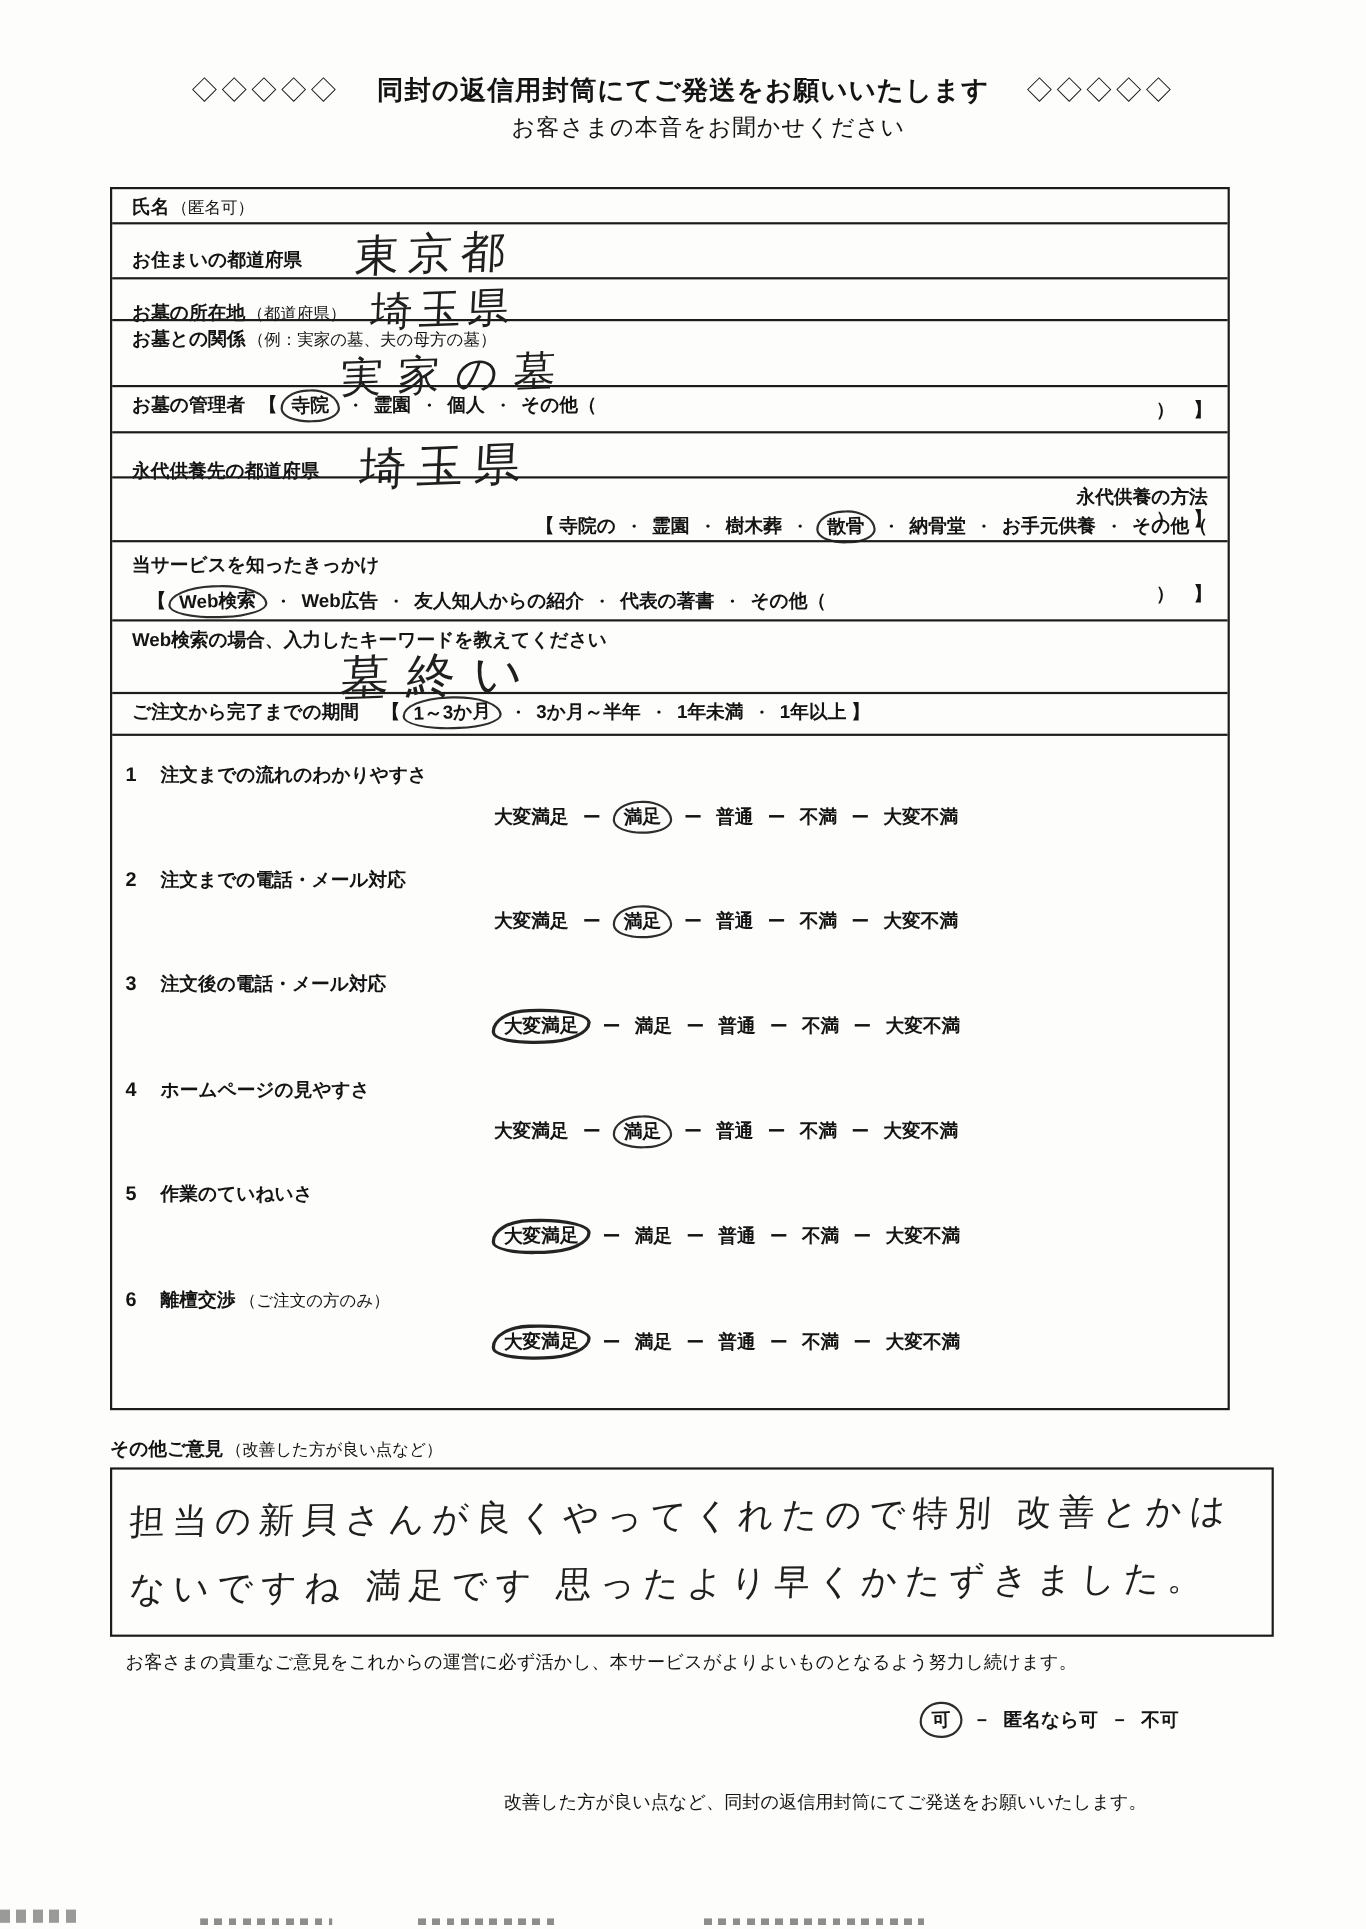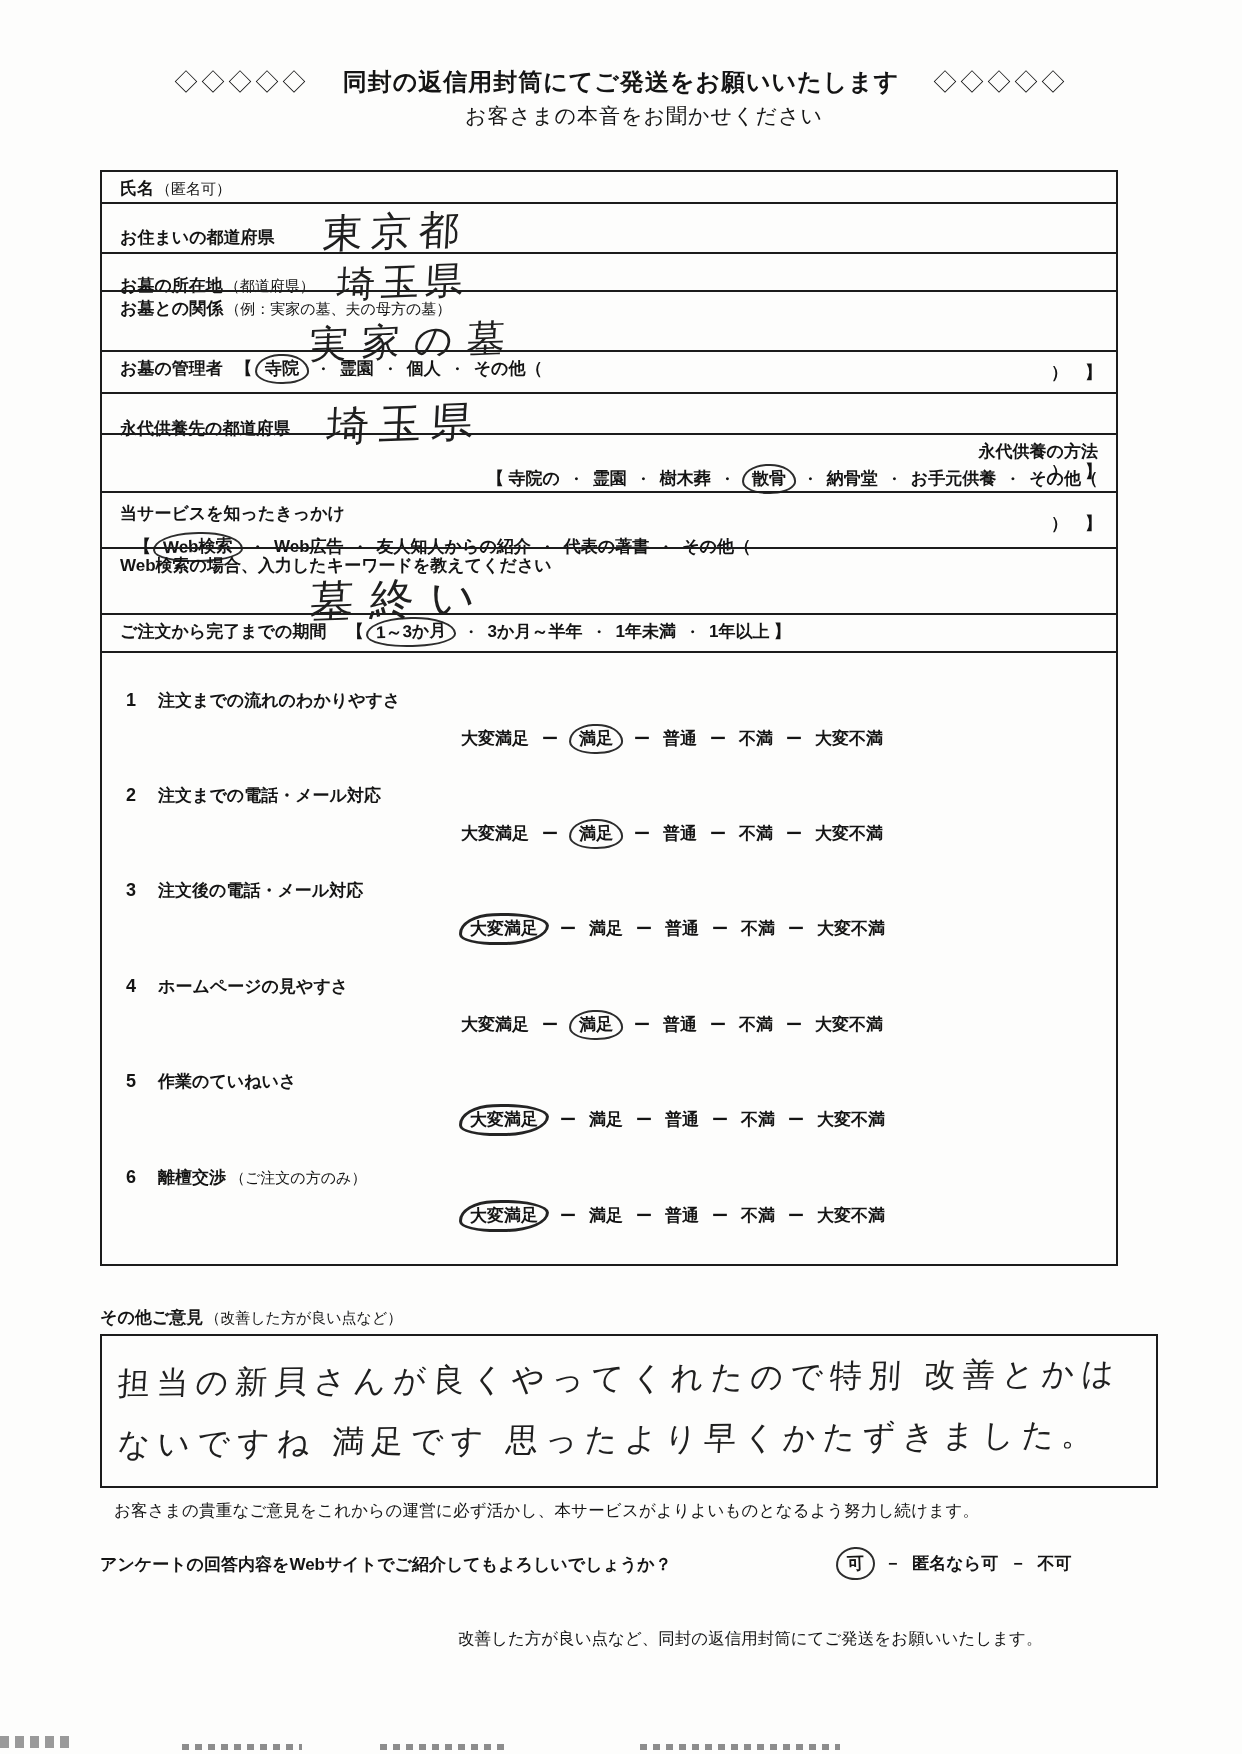--- a/index.html
+++ b/index.html
@@ -37,21 +37,21 @@
   
   .hw{font-family:"Liberation Sans",sans-serif;color:#1f1f1f;font-weight:400;
       display:inline-block;transform:skewX(-5deg) rotate(-2deg);
       position:relative;z-index:3;line-height:1;}
   .hw-residence{font-size:40px;margin-left:44px;top:2px;letter-spacing:8px;}
   .hw-location{font-size:38px;margin-left:18px;top:4px;letter-spacing:6px;}
   .hw-relation{font-size:38px;margin-left:190px;margin-top:2px;letter-spacing:14px;}
   .hw-memorial{font-size:42px;margin-left:32px;top:4px;letter-spacing:10px;}
   .hw-keyword{font-size:44px;margin-left:190px;margin-top:0px;letter-spacing:16px;}
   
-  .ratings-cell{height:613px;padding:12px;}
+  .ratings-cell{height:613px;padding:0;}
   .rating-item{margin:0 0 0 12px;padding-top:24px;}
   .ri-no{font-weight:700;font-size:18px;display:inline-block;width:32px;}
   .ri-label{font-weight:700;font-size:17px;}
   .ri-note{font-weight:400;font-size:15px;margin-left:4px;}
   .ri-scale{margin:15px 0 10px 335px;white-space:nowrap;}
   .ri-scale .opt{font-weight:700;font-size:17px;}
   .ri-scale .sep{font-weight:700;font-size:16px;margin:0 13px;}
   
   .other-label{position:absolute;left:100px;top:1306px;}
   .comment-box{position:absolute;left:100px;top:1334px;width:1058px;height:154px;
@@ -125,21 +125,21 @@
 
   <div class="row" style="height:58px;text-align:right;">
     <div><span class="lbl">永代供養の方法</span></div>
     <div class="second-line">
       <span class="bracket">【</span>
       <span class="opts"><span class="opt">寺院の</span><span class="sep">・</span><span class="opt">霊園</span><span class="sep">・</span><span class="opt">樹木葬</span><span class="sep">・</span><span class="opt circled">散骨</span><span class="sep">・</span><span class="opt">納骨堂</span><span class="sep">・</span><span class="opt">お手元供養</span><span class="sep">・</span><span class="opt">その他（</span></span>
     </div>
     <span class="close-br" style="bottom:8px;">）　】</span>
   </div>
 
-  <div class="row" style="height:56px;">
+  <div class="row" style="height:72px;">
     <div style="margin-top:4px;"><span class="lbl">当サービスを知ったきっかけ</span></div>
     <div class="second-line" style="margin-top:10px;">
       <span class="bracket">【</span>
       <span class="opts"><span class="opt circled">Web検索</span><span class="sep">・</span><span class="opt">Web広告</span><span class="sep">・</span><span class="opt">友人知人からの紹介</span><span class="sep">・</span><span class="opt">代表の著書</span><span class="sep">・</span><span class="opt">その他（</span></span>
     </div>
     <span class="close-br" style="bottom:12px;">）　】</span>
   </div>
 
   <div class="row" style="height:66px;">
     <div><span class="lbl">Web検索の場合、入力したキーワードを教えてください</span></div>
@@ -206,21 +206,20 @@
   <span class="lbl">その他ご意見</span><span class="note">（改善した方が良い点など）</span>
 </div>
 <div class="comment-box">
   <div class="hw hw-comment">担当の新貝さんが良くやってくれたので特別 改善とかは</div>
   <div class="hw hw-comment">ないですね 満足です 思ったより早くかたずきました。</div>
 </div>
 
 <div class="pledge">お客さまの貴重なご意見をこれからの運営に必ず活かし、本サービスがよりよいものとなるよう努力し続けます。</div>
 
 <div class="permission">
-  <span class="perm-q">アンケートの回答内容をWebサイトでご紹介してもよろしいでしょうか？</span>
   <span class="perm-opts"><span class="opt circled">可</span><span class="sep">−</span><span class="opt">匿名なら可</span><span class="sep">−</span><span class="opt">不可</span></span>
 </div>
 
 <div class="send-note">改善した方が良い点など、同封の返信用封筒にてご発送をお願いいたします。</div>
 
 <div class="artifact a1"></div>
 <div class="artifact a2"></div>
 <div class="artifact a3"></div>
 <div class="artifact a4"></div>
 

